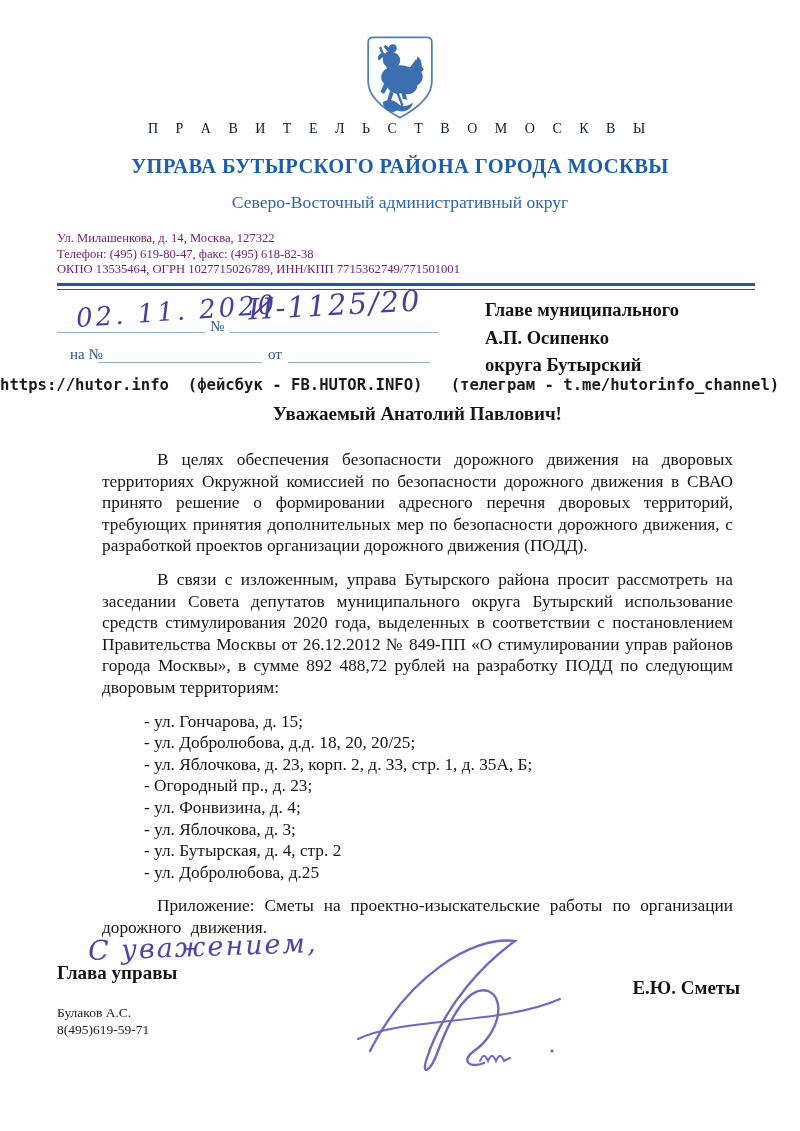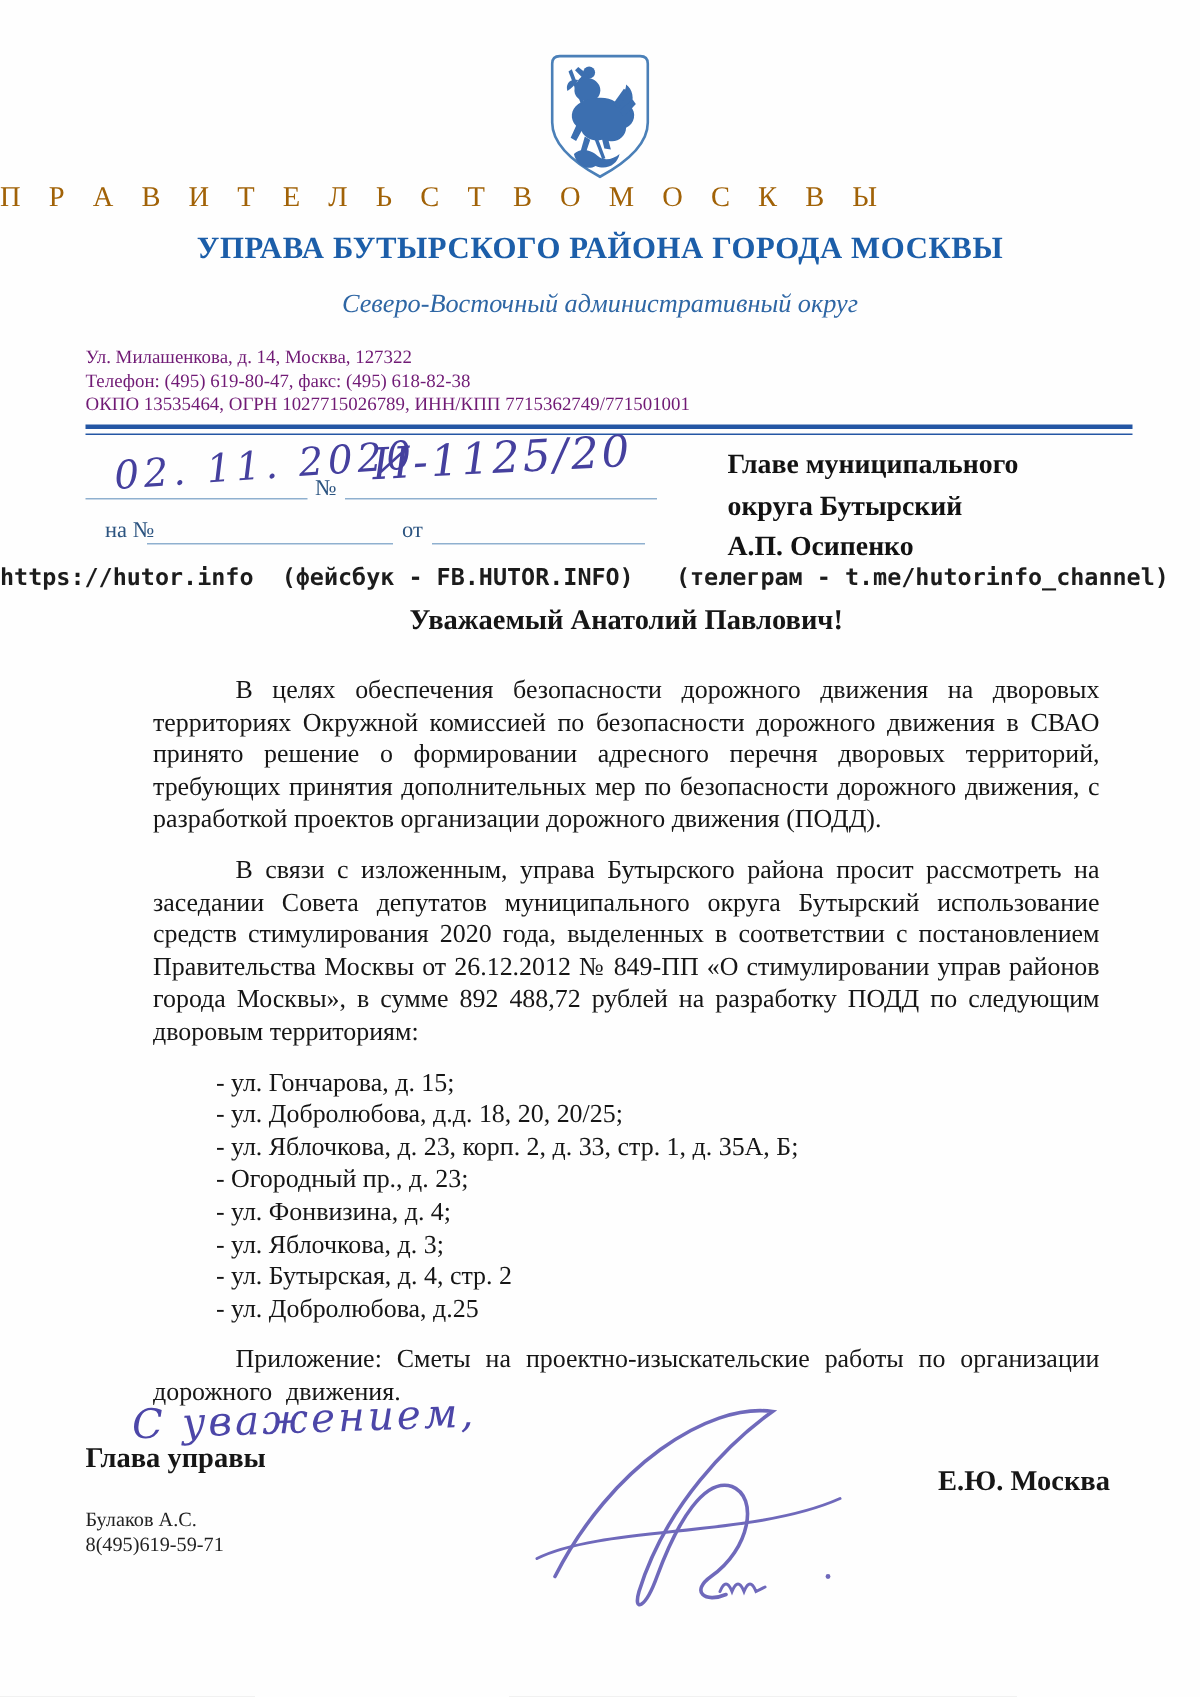--- a/index.html
+++ b/index.html
@@ -6,30 +6,30 @@
   .page {
     position:relative; width:800px; height:1131px; margin:0 auto;
     background:#fefefe; overflow:hidden;
     font-family:"Liberation Serif", serif; color:#161616;
   }
 
   
   .crest-wrap { position:absolute; top:36px; left:0; right:0; text-align:center; }
   .crest-wrap svg { width:74px; height:84px; }
   .gov-title {
-    position:absolute; top:121px; left:0; right:0; 
-    font-size:19px; letter-spacing:7px; color:#a16207; font-weight:500;
+    position:absolute; top:121px; left:0; right:0; text-align:center;
+    font-size:14px; letter-spacing:7px; color:#0f172a; font-weight:500;
   }
   .org-title {
     position:absolute; top:155px; left:0; right:0; text-align:center;
     font-size:20.5px; font-weight:bold; color:#1c5ea9; letter-spacing:0.4px;
   }
   .district-title {
     position:absolute; top:192px; left:0; right:0; text-align:center;
-    font-size:17.5px; color:#2e66a4;font-style:italic;
+    font-size:17.5px; color:#2e66a4;
   }
 
   
   .contact-row { position:absolute; top:231px; left:57px; right:45px;
     display:flex; justify-content:space-between; }
   .addr-block { font-size:12.6px; line-height:15.6px; color:#701a75; }
   .email-block { font-size:13.5px; color:#275a88; padding-top:2px; }
 
   .rule { position:absolute; top:283px; left:57px; right:45px; height:3px;
     border-top:3.5px solid #2456a4; border-bottom:1.5px solid #2456a4; }
@@ -117,22 +117,22 @@
     <div class="num-sign">№</div>
     <div class="hand hw-number">И-1125/20</div>
     <div class="uline u2"></div>
     <div class="ref-prefix">на №</div>
     <div class="uline u3"></div>
     <div class="ref-from">от</div>
     <div class="uline u4"></div>
 
     <div class="recipient">
       <div>Главе муниципального</div>
+      <div>А.П. Осипенко</div>
       <div>округа Бутырский</div>
-      <div>А.П. Осипенко</div>
     </div>
   </div>
 
   <div class="watermark">https://hutor.info  (фейсбук - FB.HUTOR.INFO)   (телеграм - t.me/hutorinfo_channel)</div>
 
   <div class="salutation">Уважаемый Анатолий Павлович!</div>
 
   <div class="body-text">
     <p class="para">В целях обеспечения безопасности дорожного движения на дворовых территориях Окружной комиссией по безопасности дорожного движения в СВАО принято решение о формировании адресного перечня дворовых территорий, требующих принятия дополнительных мер по безопасности дорожного движения, с разработкой проектов организации дорожного движения (ПОДД).</p>
     <p class="para">В связи с изложенным, управа Бутырского района просит рассмотреть на заседании Совета депутатов муниципального округа Бутырский использование средств стимулирования 2020 года, выделенных в соответствии с постановлением Правительства Москвы от 26.12.2012 № 849-ПП «О стимулировании управ районов города Москвы», в сумме 892 488,72 рублей на разработку ПОДД по следующим дворовым территориям:</p>
@@ -153,21 +153,21 @@
 
     <svg class="scribble" viewBox="0 0 220 150" xmlns="http://www.w3.org/2000/svg">
       <g fill="none" stroke="#5c55b2" stroke-width="2.4" stroke-linecap="round" opacity="0.88">
         <path d="M18,118 C55,45 120,2 163,8 C135,28 92,70 74,128 C70,142 78,140 86,118 C100,80 118,52 136,58 C154,65 148,100 122,118 C108,128 118,136 132,130"></path>
         <path d="M6,106 C50,84 150,92 208,66" stroke-width="2"></path>
         <path d="M128,128 q4,-10 8,0 q4,-10 8,0 q4,-10 8,0 l6,-3" stroke-width="2"></path>
         <circle cx="200" cy="118" r="1.6" fill="#5c55b2" stroke="none"></circle>
       </g>
     </svg>
 
-    <div class="signer-name">Е.Ю. Москва</div>
+    <div class="signer-name">Е.Ю. Сметы</div>
 
     <div class="executor">
       <div>Булаков А.С.</div>
       <div>8(495)619-59-71</div>
     </div>
   </div>
 
 </div>
 
 </body></html>

